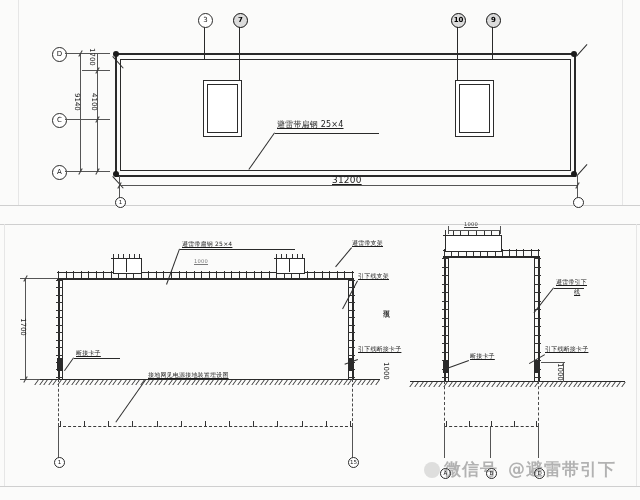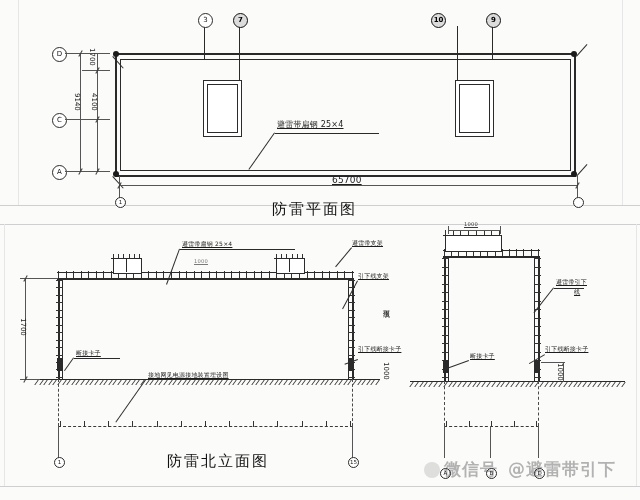--- a/index.html
+++ b/index.html
@@ -99,21 +99,21 @@
   <div class="roofbox" style="left:455px;top:80px;width:37px;height:55px;"></div>
   <div class="roofbox" style="left:459px;top:84px;width:29px;height:47px;"></div>
 
   <div class="ln v" style="left:204px;top:26px;height:34px;"></div>
   <div class="ln v" style="left:239px;top:26px;height:55px;"></div>
   <div class="ln v" style="left:457px;top:26px;height:55px;"></div>
   <div class="ln v" style="left:492px;top:26px;height:34px;"></div>
 
   <div class="bub lg" style="left:198px;top:13px;">3</div>
   <div class="bub lg dk" style="left:233px;top:13px;">7</div>
-  <div class="bub lg dk" style="left:431px;top:13px;">10</div>
+  <div class="bub lg dk" style="left:451px;top:13px;">10</div>
   <div class="bub lg dk" style="left:486px;top:13px;">9</div>
 
   <div class="bub lg" style="left:52px;top:47px;">D</div>
   <div class="bub lg" style="left:52px;top:113px;">C</div>
   <div class="bub lg" style="left:52px;top:165px;">A</div>
 
   <div class="ln h thin" style="left:65px;top:53px;width:45px;"></div>
   <div class="ln h thin" style="left:65px;top:119px;width:45px;"></div>
   <div class="ln h thin" style="left:65px;top:171px;width:45px;"></div>
   <div class="ln h thin" style="left:82px;top:70px;width:28px;"></div>
@@ -132,26 +132,25 @@
 
   <div class="txt" style="left:277px;top:119px;font-size:8px;">避雷带扁钢 25×4</div>
   <div class="ln h" style="left:275px;top:133px;width:104px;"></div>
   <div class="lead" style="left:275px;top:133px;width:45px;transform:rotate(125deg);"></div>
 
   <div class="ln h thin" style="left:119px;top:185px;width:458px;"></div>
   <div class="ln v thin" style="left:119px;top:176px;height:26px;"></div>
   <div class="ln v thin" style="left:577px;top:176px;height:26px;"></div>
   <div class="dimtick" style="left:116px;top:185px;"></div>
   <div class="dimtick" style="left:574px;top:185px;"></div>
-  <div class="txt" style="left:332px;top:175px;font-size:9px;">65700</div>
+  <div class="txt" style="left:332px;top:175px;font-size:9px;">31200</div>
 
   <div class="bub sm" style="left:115px;top:197px;">1</div>
   <div class="bub sm" style="left:573px;top:197px;"></div>
 
-  <div class="title" style="left:272px;top:200px;">防雷平面图</div>
 
   <div class="ln h2" style="left:57px;top:278px;width:297px;"></div>
   <div class="tickrow" style="left:58px;top:271px;width:295px;height:7px;">
     <i style="height:7px;"></i>
       <i style="height:7px;"></i>
       <i style="height:7px;"></i>
       <i style="height:7px;"></i>
       <i style="height:7px;"></i>
     <i style="height:7px;"></i>
       <i style="height:7px;"></i>
@@ -382,21 +381,20 @@
 
   <div class="vtxt txt-xs" style="left:382px;top:362px;">1000</div>
 
   <div class="txt txt-sm" style="left:76px;top:349px;">断接卡子</div>
   <div class="ln h" style="left:74px;top:358px;width:46px;"></div>
   <div class="lead" style="left:74px;top:358px;width:16px;transform:rotate(125deg);"></div>
 
   <div class="txt txt-sm" style="left:148px;top:371px;">接地网见电源接地装置埋设图</div>
   <div class="lead" style="left:146px;top:380px;width:52px;transform:rotate(125deg);"></div>
 
-  <div class="title" style="left:167px;top:452px;">防雷北立面图</div>
 
   <div class="ln h2" style="left:443px;top:256px;width:97px;"></div>
   <div class="tickrow" style="left:444px;top:249px;width:95px;height:7px;">
     <i style="height:7px;"></i>
       <i style="height:7px;"></i>
       <i style="height:7px;"></i>
       <i style="height:7px;"></i>
       <i style="height:7px;"></i>
     <i style="height:7px;"></i>
       <i style="height:7px;"></i>

